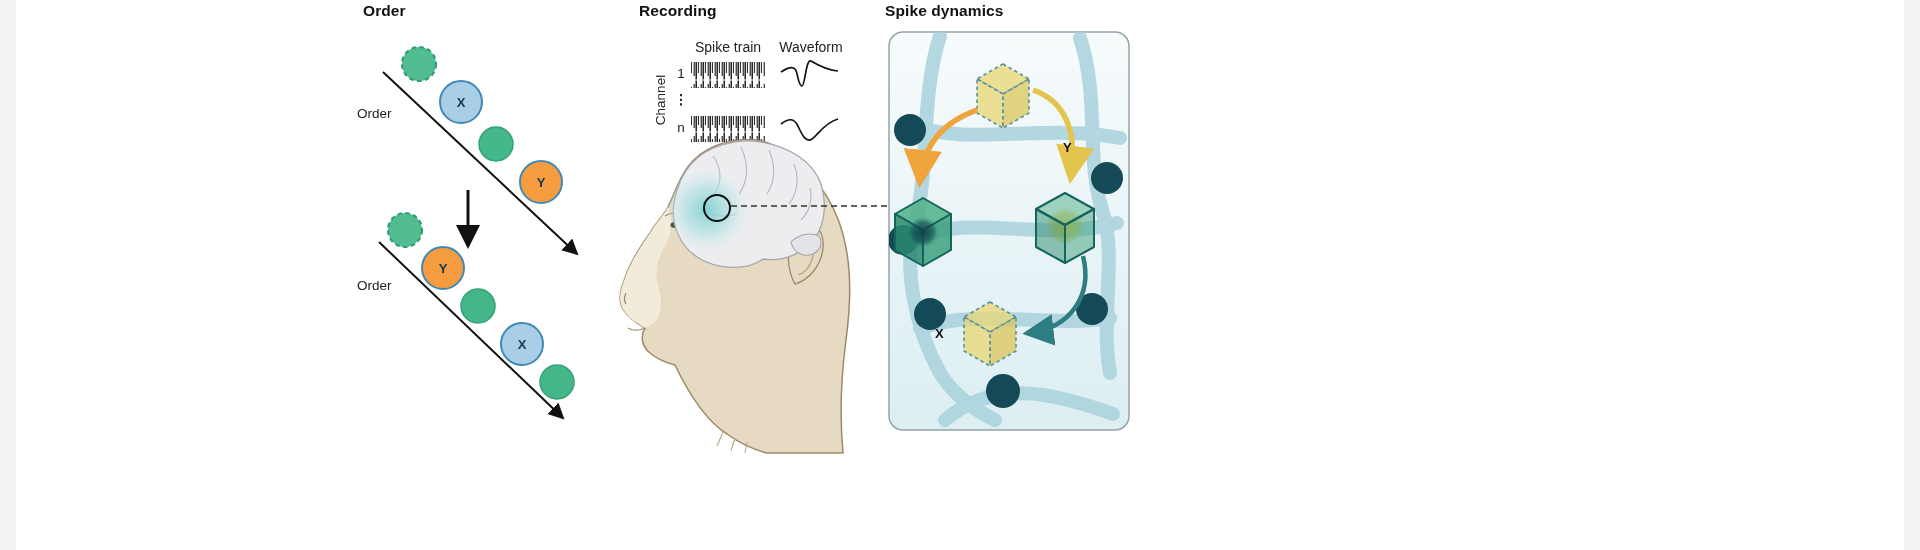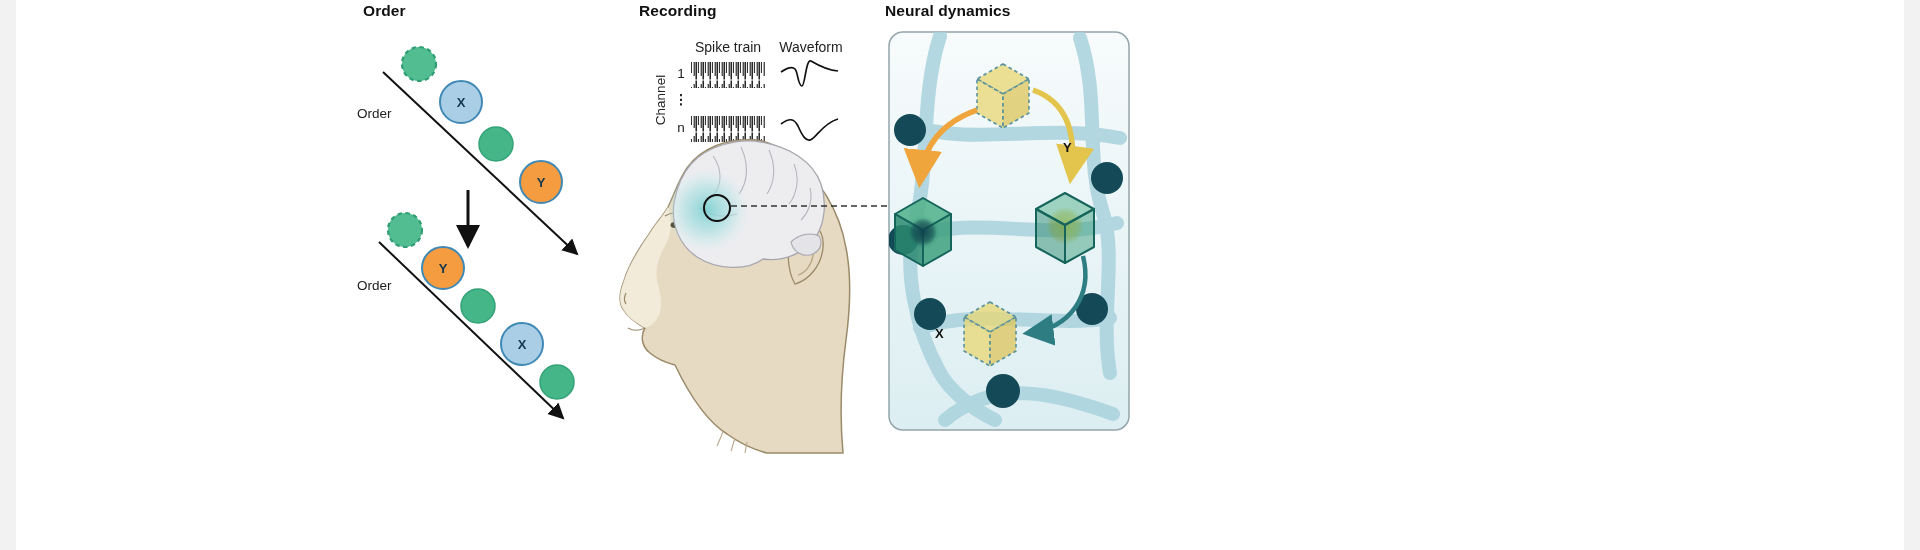--- a/index.html
+++ b/index.html
@@ -23,21 +23,21 @@
 </head>
 <body>
 
 <div class="canvas">
 
   <div class="edge-strip edge-left"></div>
   <div class="edge-strip edge-right"></div>
 
   <div class="hdr hdr-task">Order</div>
   <div class="hdr hdr-recording">Recording</div>
-  <div class="hdr hdr-neural">Neural dynamics</div>
+  <div class="hdr hdr-neural">Spike dynamics</div>
 
   <svg style="left:355px;top:30px;" width="250" height="410" viewBox="0 0 250 410">
     <defs>
       <marker id="arrBlack" markerWidth="9" markerHeight="9" refX="7" refY="4" orient="auto">
         <path d="M0,0 L8,4 L0,8 Z" fill="#111"></path>
       </marker>
     </defs>
 
     <line x1="28" y1="42" x2="222" y2="224" stroke="#111" stroke-width="2" marker-end="url(#arrBlack)"></line>
 

